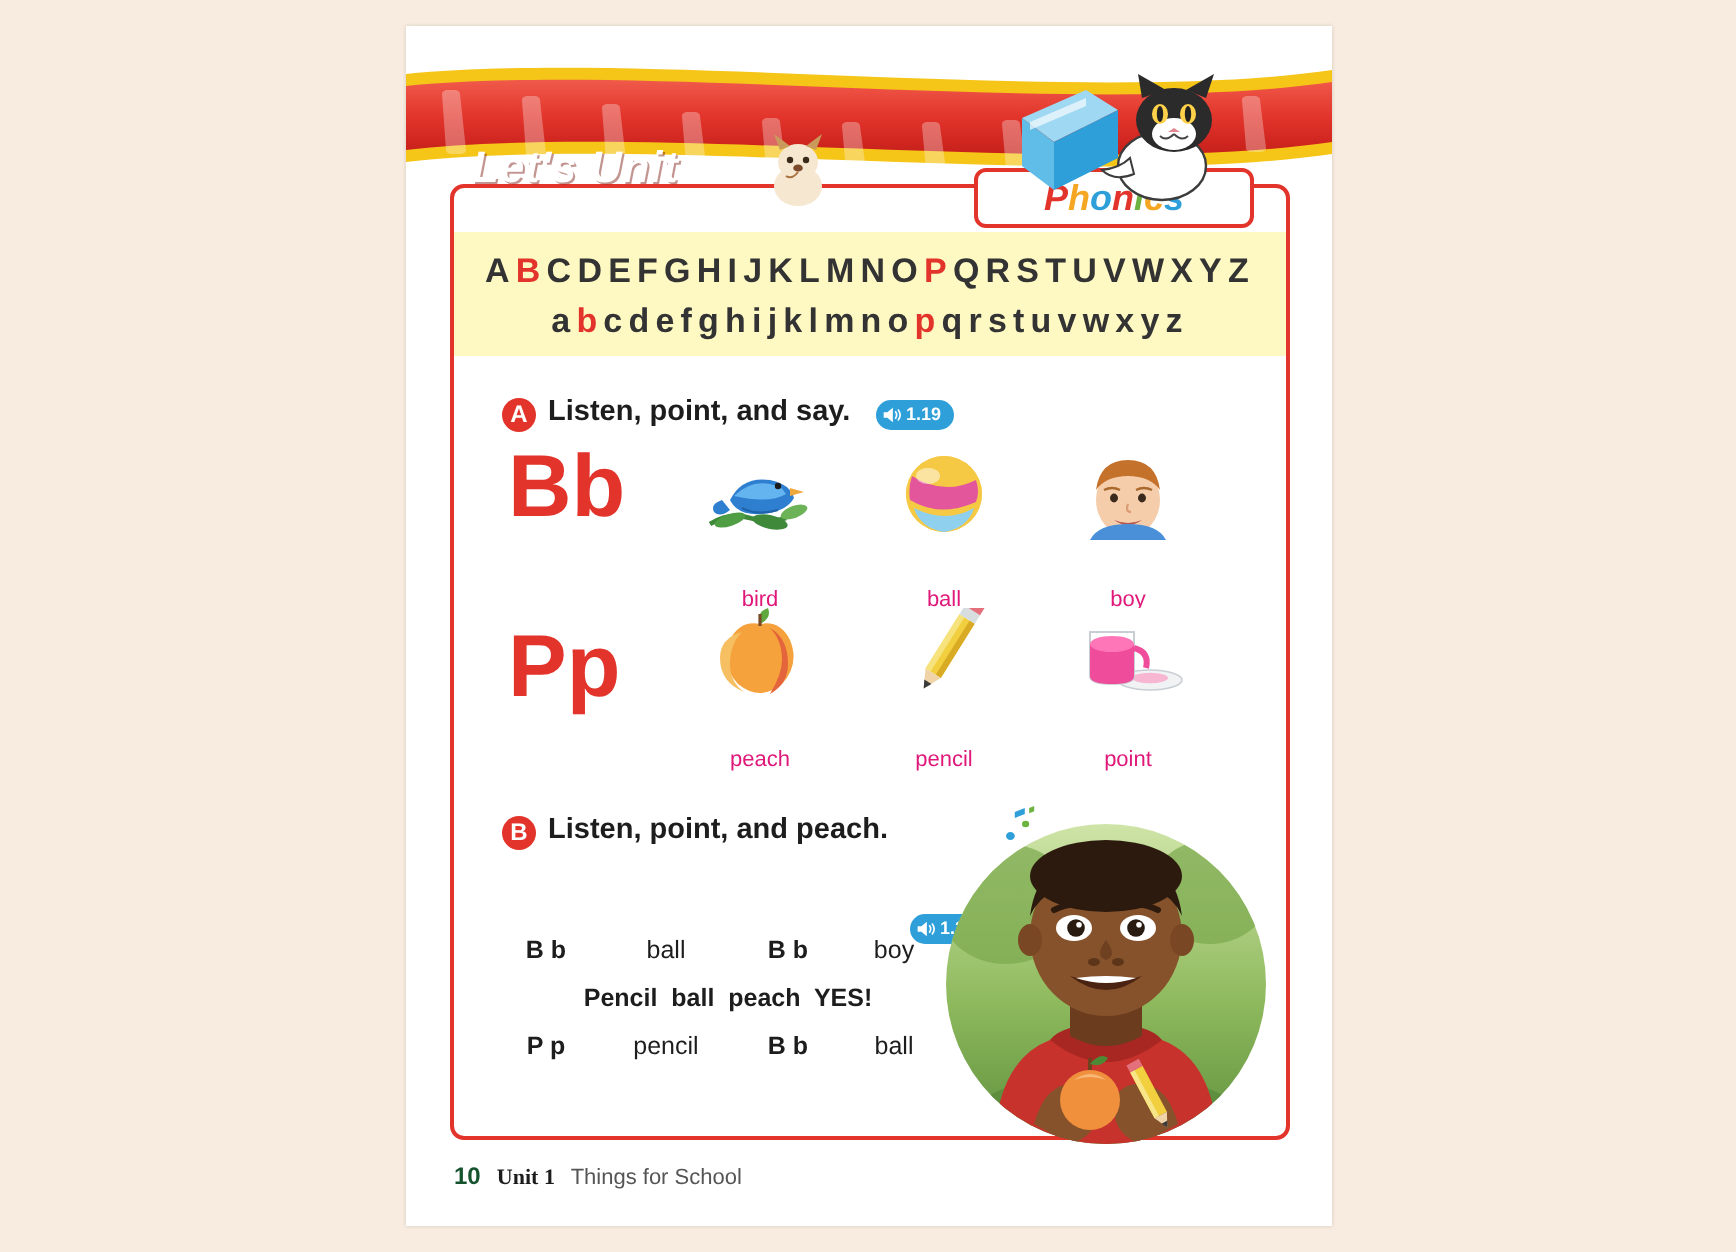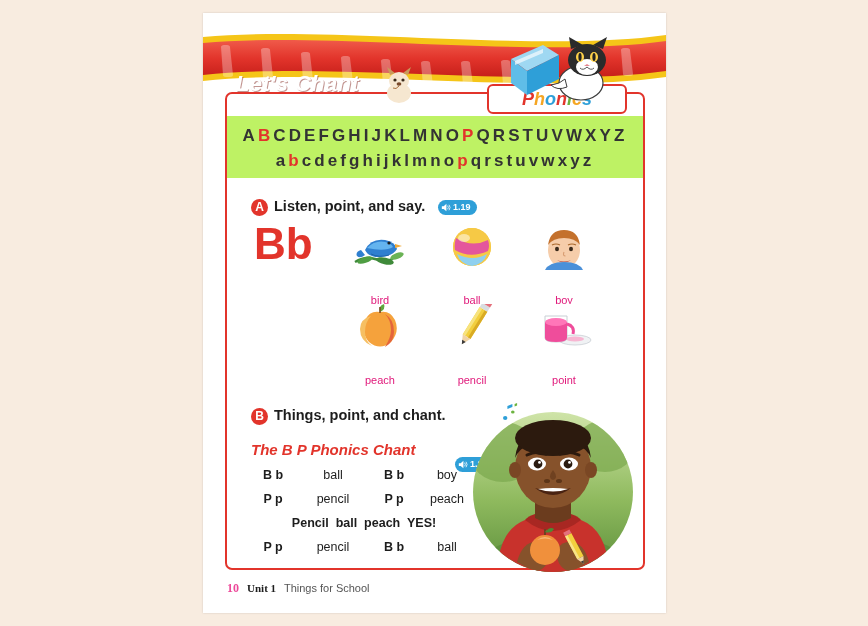--- a/index.html
+++ b/index.html
@@ -89,21 +89,21 @@
   .ph-c { color: #f5a623; }
   .ph-s { color: #2e9fd8; }
 
   
   .alpha-strip {
     position: absolute;
     left: 0px;
     top: 22px;
     width: 416px;
     height: 62px;
-    background: #bef264;
+    background: #fef9c3;
   }
   .alpha-row {
     position: absolute;
     left: 0;
     width: 416px;
     text-align: center;
     font-size: 17px;
     font-weight: bold;
     color: #333333;
     letter-spacing: 3.1px;
@@ -204,21 +204,21 @@
   }
 
   
   .footer {
     position: absolute;
     left: 24px;
     top: 568px;
     font-size: 11px;
     color: #444444;
   }
-  .footer .pg { font-weight: bold; color: #ec4899; font-size: 12px; font-family: Liberation Serif, serif; }
+  .footer .pg { font-weight: bold; color: #14532d; font-size: 12px; }
   .footer .unit { font-weight: bold; color: #1d1d1d; font-family: Liberation Serif, serif; }
   .footer .unit-name { color: #555555; }
   .footer span { margin-right: 5px; }
 </style>
 </head>
 <body>
 
 <div class="page">
 
   <div class="banner">
@@ -270,21 +270,21 @@
       <path d="M104,12 L108,0 L94,8 Z" fill="#2b2b2b"></path>
       <ellipse cx="88" cy="30" rx="11" ry="8" fill="#ffffff"></ellipse>
       <ellipse cx="81" cy="20" rx="4" ry="5" fill="#ffd24a"></ellipse>
       <ellipse cx="95" cy="20" rx="4" ry="5" fill="#ffd24a"></ellipse>
       <ellipse cx="81" cy="20" rx="1.6" ry="4" fill="#222"></ellipse>
       <ellipse cx="95" cy="20" rx="1.6" ry="4" fill="#222"></ellipse>
       <path d="M88,27 l-3,2 h6 Z" fill="#e4858f"></path>
       <path d="M88,30 q-4,4 -7,1 M88,30 q4,4 7,1" stroke="#444" stroke-width="0.9" fill="none"></path>
     </svg>
 
-    <div class="banner-title">Let's Chant</div>
+    <div class="banner-title">Let's Unit</div>
   </div>
 
   <div class="phonics-tab">
     <span id="phonics-word"><span class="ph-p">P</span><span class="ph-h">h</span><span class="ph-o">o</span><span class="ph-n">n</span><span class="ph-i">i</span><span class="ph-c">c</span><span class="ph-s">s</span></span>
   </div>
 
   <div class="content-box">
 
     <div class="alpha-strip">
       <div class="alpha-row upper" id="alpha-upper"><span>A</span><span class="alpha-hl">B</span><span>C</span><span>D</span><span>E</span><span>F</span><span>G</span><span>H</span><span>I</span><span>J</span><span>K</span><span>L</span><span>M</span><span>N</span><span>O</span><span class="alpha-hl">P</span><span>Q</span><span>R</span><span>S</span><span>T</span><span>U</span><span>V</span><span>W</span><span>X</span><span>Y</span><span>Z</span></div>
@@ -341,20 +341,21 @@
         <ellipse cx="22" cy="25" rx="2" ry="2.2" fill="#3b2a1c"></ellipse>
         <ellipse cx="36" cy="25" rx="2" ry="2.2" fill="#3b2a1c"></ellipse>
         <path d="M17,21 q4,-2 8,0 M33,21 q4,-2 8,0" stroke="#a9682c" stroke-width="1.2" fill="none"></path>
         <path d="M29,28 q-1.5,4 1.5,4" stroke="#d89d73" stroke-width="1.1" fill="none"></path>
         <path d="M22,36 q7,5 14,0 q-7,3 -14,0 Z" fill="#b8524b"></path>
         <path d="M10,46 q4,-8 19,-8 q15,0 19,8 Z" fill="#4a90d9"></path>
       </svg>
       <div class="pic-caption">boy</div>
     </div>
 
+    <div class="bigletter" style="left:27px; top:215px;">Pp</div>
 
     <div class="pic-cell" style="left:124px; top:210px;">
       <svg class="pic-frame" viewBox="0 0 58 46">
         <rect width="58" height="46" fill="#ffffff"></rect>
         <path d="M29,8 q10,-2 15,8 q5,12 -4,22 q-11,9 -22,0 q-9,-10 -4,-22 q5,-10 15,-8 Z" fill="#f5a23c"></path>
         <path d="M20,12 q-6,6 -6,16 q0,9 7,14 q-12,-5 -12,-17 q0,-10 11,-13 Z" fill="#f6bf62"></path>
         <path d="M34,10 q9,5 9,18 q0,10 -9,15 q6,-10 6,-17 q0,-10 -6,-16 Z" fill="#e4653b"></path>
         <path d="M29,8 q-2,-6 4,-8 q2,5 -4,8 Z" fill="#5fa83f"></path>
         <path d="M29,9 l0,-6" stroke="#7a4a24" stroke-width="1.6"></path>
       </svg>
@@ -384,41 +385,39 @@
         <ellipse cx="40" cy="35" rx="9" ry="2.6" fill="#f7b6d2"></ellipse>
         <path d="M10,12 h22 v22 q0,4 -11,4 q-11,0 -11,-4 Z" fill="#ffffff" stroke="#c9ced4" stroke-width="1"></path>
         <path d="M10,18 h22 v16 q0,4 -11,4 q-11,0 -11,-4 Z" fill="#ef4d9b"></path>
         <ellipse cx="21" cy="18" rx="11" ry="4" fill="#ff76b8"></ellipse>
         <path d="M32,20 q8,2 6,10" stroke="#ef4d9b" stroke-width="3" fill="none"></path>
       </svg>
       <div class="pic-caption">point</div>
     </div>
 
     <div class="act-label" style="left:24px; top:314px;">B</div>
-    <div class="act-text" style="left:47px; top:313px;">Things, point, and chant.</div>
+    <div class="act-text" style="left:47px; top:313px;">Listen, point, and peach.</div>
     <div class="audio-chip" style="left:228px; top:315px; width:39px;margin-top:48px;">
       <svg class="spk" viewBox="0 0 12 12">
         <path d="M2,4.5 h2 L7,2 v8 L4,7.5 h-2 Z" fill="#ffffff"></path>
         <path d="M8.3,4 q1.6,2 0,4" stroke="#ffffff" stroke-width="0.9" fill="none"></path>
         <path d="M9.8,3 q2.4,3 0,6" stroke="#ffffff" stroke-width="0.9" fill="none"></path>
       </svg>
       <span>1.20</span>
     </div>
     <svg style="position:absolute;left:270px;top:308px;width:22px;height:22px;" viewBox="0 0 22 22">
       <path d="M6,16 a2.2,2 0 1 0 4.4,0 a2.2,2 0 1 0 -4.4,0" fill="#2e9fd8"></path>
       <path d="M10.4,16 V4 l5,-2 v3 l-5,2" fill="#2e9fd8"></path>
       <path d="M14,10 a1.8,1.6 0 1 0 3.6,0 a1.8,1.6 0 1 0 -3.6,0" fill="#6cb33f"></path>
       <path d="M17.6,10 V2 l2.5,-1 v2.6 l-2.5,1" fill="#6cb33f"></path>
     </svg>
 
-    <div class="chant-title">The B P Phonics Chant</div>
 
     <div class="chant-grid" id="chant-grid">
         <div class="chant-line"><span style="display: inline-block; width: 44px; font-weight: bold;">B b</span><span style="display: inline-block; width: 76px;">ball</span><span style="display: inline-block; width: 46px; font-weight: bold;">B b</span><span style="display: inline-block; width: 60px;">boy</span></div>
-        <div class="chant-line"><span style="display: inline-block; width: 44px; font-weight: bold;">P p</span><span style="display: inline-block; width: 76px;">pencil</span><span style="display: inline-block; width: 46px; font-weight: bold;">P p</span><span style="display: inline-block; width: 60px;">peach</span></div>
         <div class="chant-line chant-final">Pencil  ball  peach  YES!</div>
         <div class="chant-line"><span style="display: inline-block; width: 44px; font-weight: bold;">P p</span><span style="display: inline-block; width: 76px;">pencil</span><span style="display: inline-block; width: 46px; font-weight: bold;">B b</span><span style="display: inline-block; width: 60px;">ball</span></div>
       </div>
 
     <div class="photo-circle">
       <svg viewBox="0 0 160 160" width="160" height="160">
         <defs>
           <linearGradient id="bgsky" x1="0" y1="0" x2="0" y2="1">
             <stop offset="0%" stop-color="#cfe4a8"></stop>
             <stop offset="55%" stop-color="#8fba5e"></stop>

